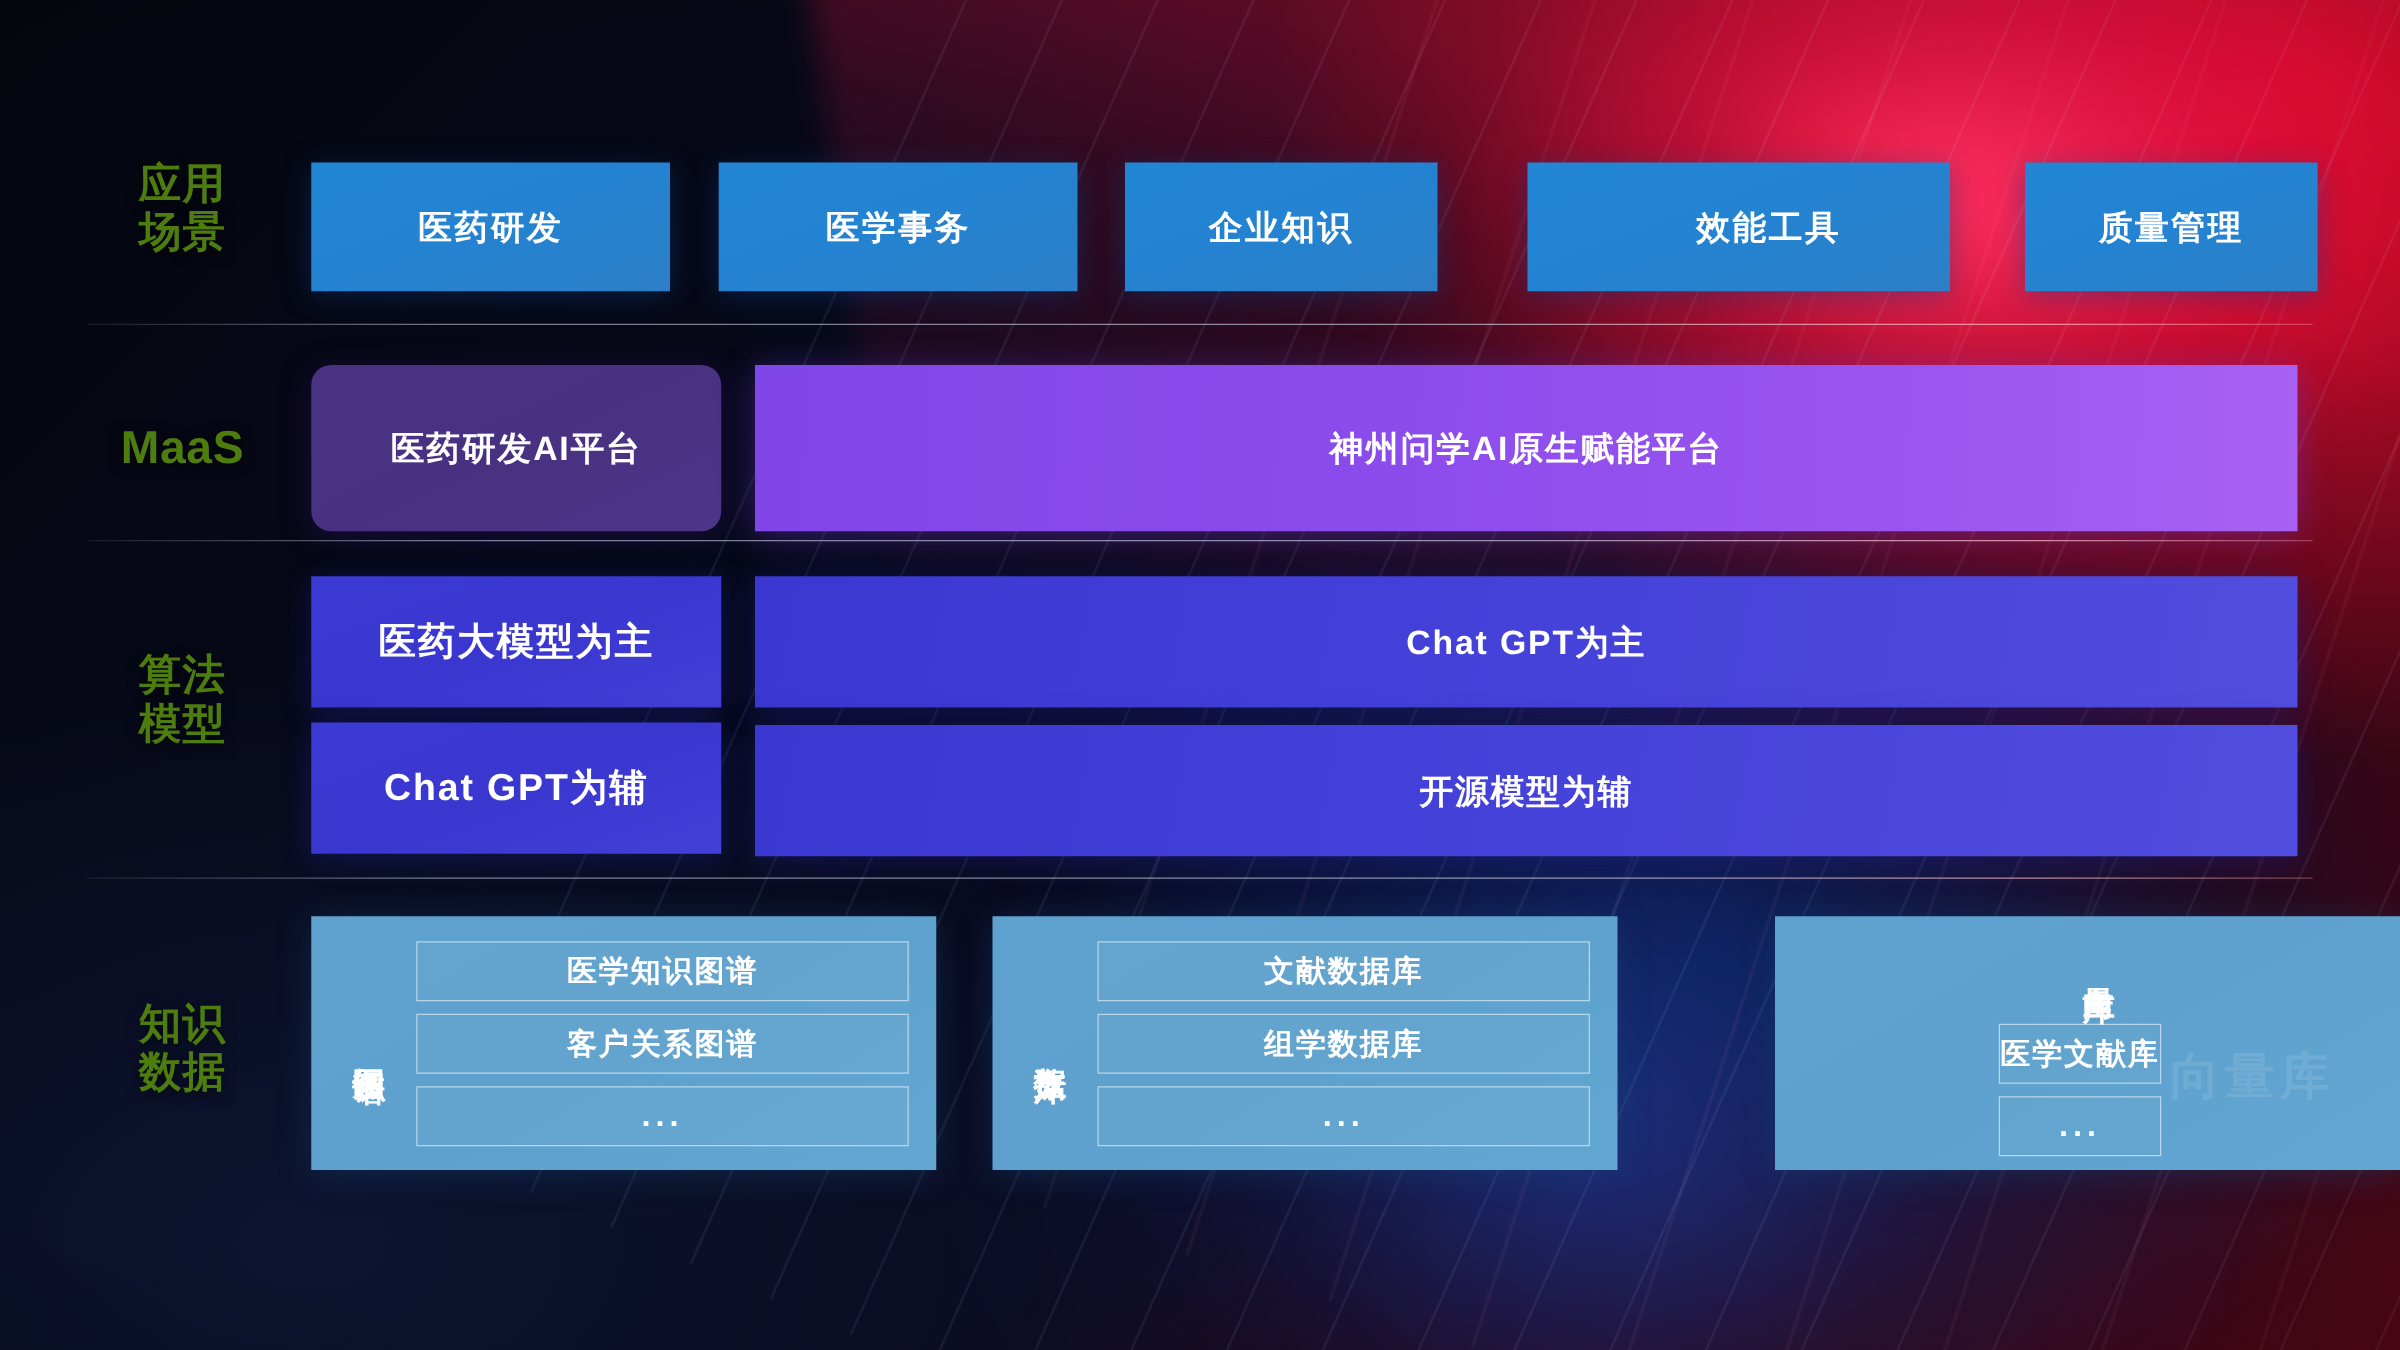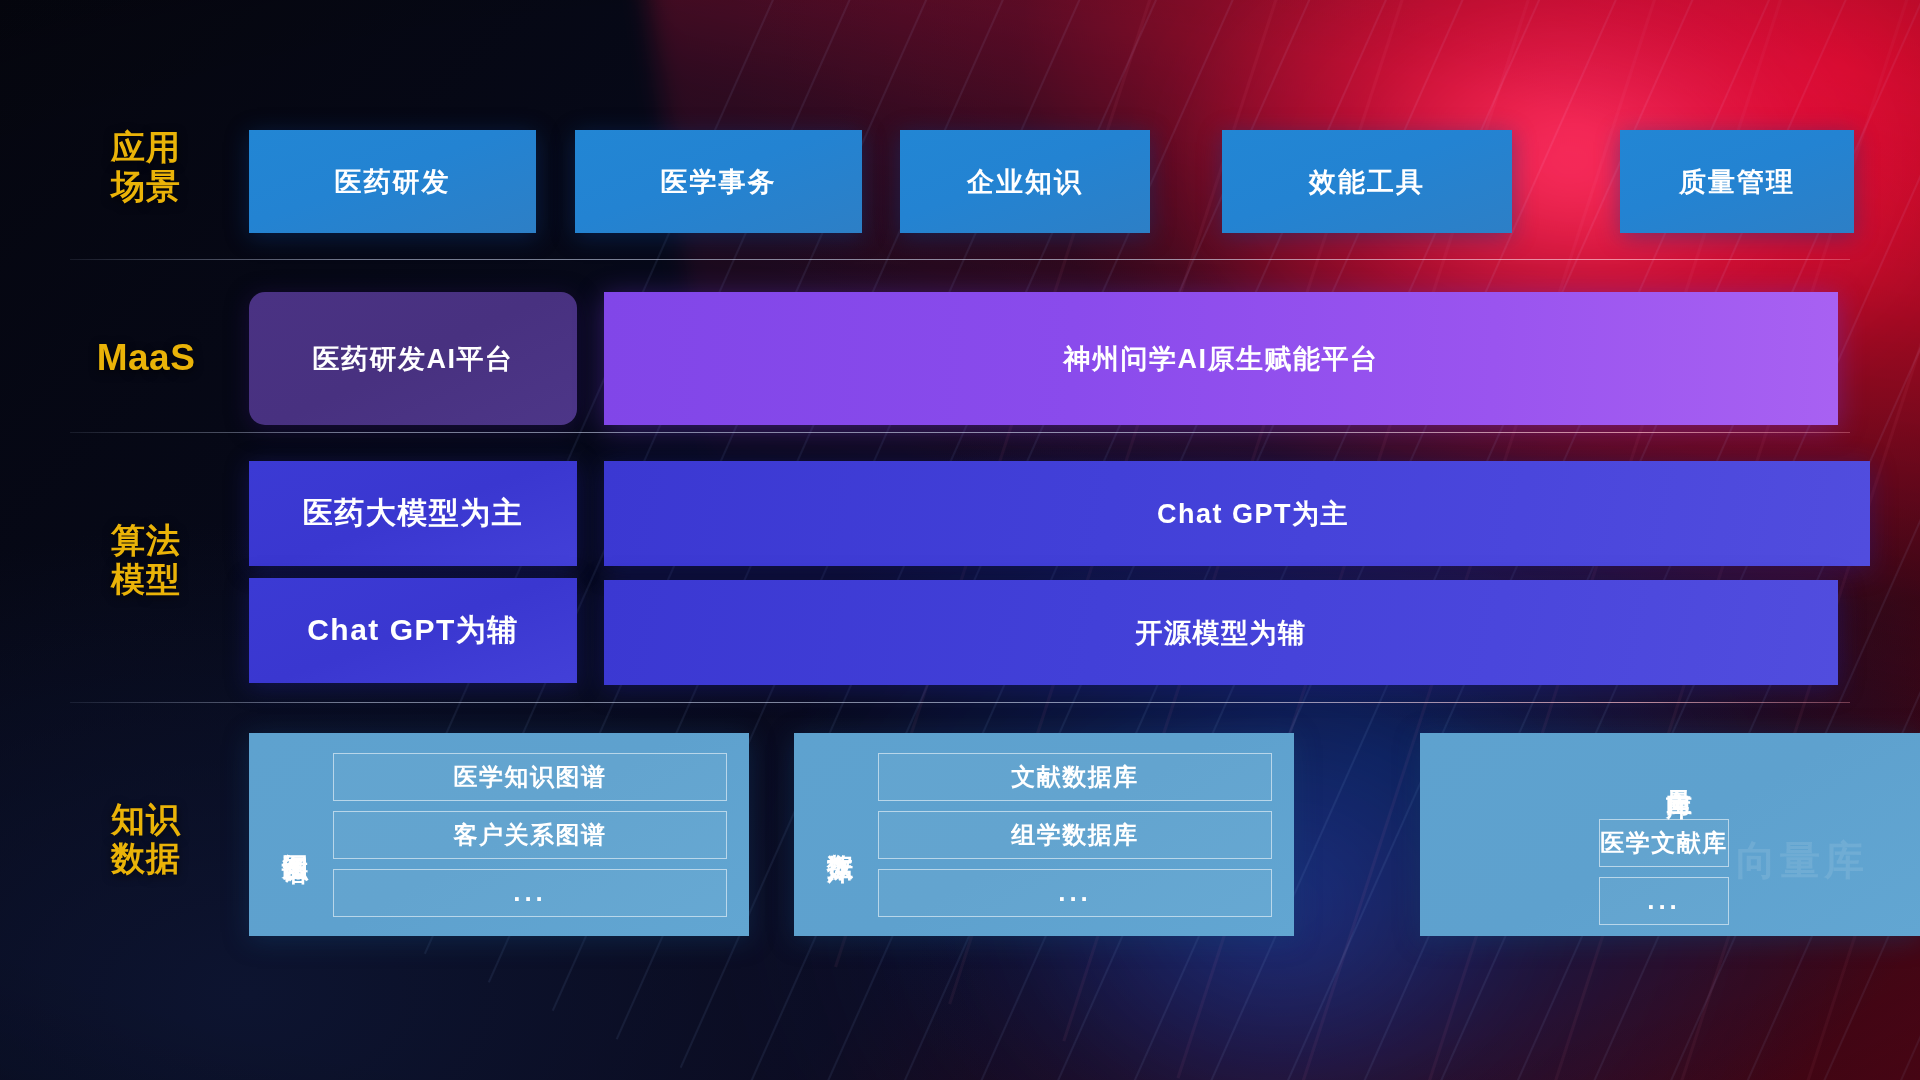--- a/index.html
+++ b/index.html
@@ -98,21 +98,21 @@
   .content {
     position: absolute;
     inset: 0;
     z-index: 5;
   }
 
   .row-label {
     position: absolute;
     left: 80px;
     width: 132px;
-    color: #eab308;
+    color: #4d7c0f;
     font-weight: 700;
     font-size: 34px;
     line-height: 1.16;
     text-align: center;
     letter-spacing: 1px;
     text-shadow: 0 2px 10px rgba(0,0,0,0.7);
     white-space: pre-line;
   }
   .row-label.latin { font-size: 37px; letter-spacing: 0.5px; }
 
@@ -261,21 +261,21 @@
 
     <div class="scn-box" style="left:249px;  top:130px; width:287px;">
       <span>医药研发</span>
     </div>
     <div class="scn-box" style="left:575px;  top:130px; width:287px;">
       <span>医学事务</span>
     </div>
     <div class="scn-box" style="left:900px;  top:130px; width:250px;">
       <span>企业知识</span>
     </div>
-    <div class="scn-box" style="left:1222px; top:130px; width:290px;">
+    <div class="scn-box" style="left:1222px; top:130px; width:290px;padding-left:48px;">
       <span>效能工具</span>
     </div>
     <div class="scn-box" style="left:1620px; top:130px; width:234px;font-family:Liberation Mono, monospace;">
       <span>质量管理</span>
     </div>
 
     <div class="divider" style="top:259px;"></div>
 
     <div class="row-label latin" style="top:337px;">MaaS</div>
 
@@ -287,21 +287,21 @@
     </div>
 
     <div class="divider" style="top:432px;"></div>
 
     <div class="row-label" style="top:521px;">算法
 模型</div>
 
     <div class="alg-left" style="left:249px; top:461px; width:328px;">
       <span>医药大模型为主</span>
     </div>
-    <div class="alg-right" style="left:604px; top:461px; width:1234px;padding-left:32px;">
+    <div class="alg-right" style="left:604px; top:461px; width:1234px;">
       <span>Chat GPT为主</span>
     </div>
 
     <div class="alg-left" style="left:249px; top:578px; width:328px;">
       <span>Chat GPT为辅</span>
     </div>
     <div class="alg-right" style="left:604px; top:580px; width:1234px;">
       <span>开源模型为辅</span>
     </div>
 

